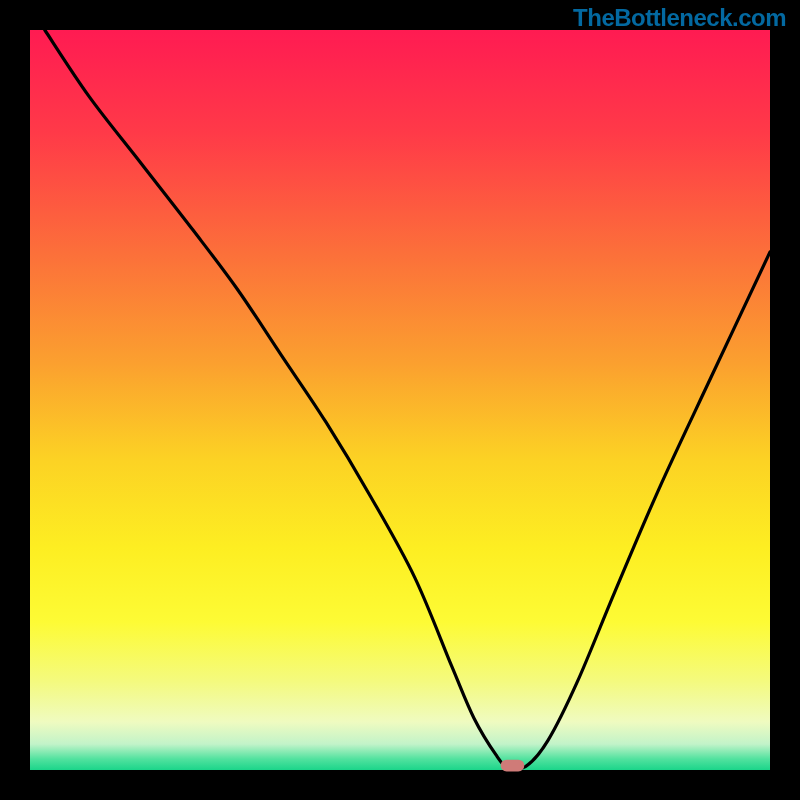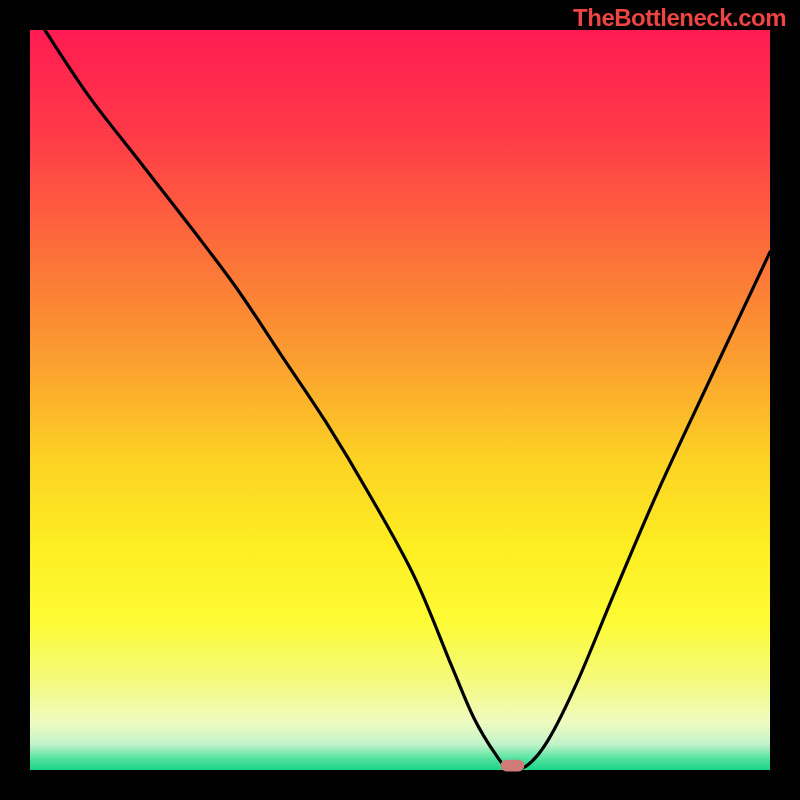--- a/index.html
+++ b/index.html
@@ -18,21 +18,21 @@
     height: 800px;
     background: #000;
   }
   .watermark {
     position: absolute;
     top: 4px;
     right: 14px;
     font-family: Arial, Helvetica, sans-serif;
     font-size: 24px;
     font-weight: bold;
-    color: #ef4444;
+    color: #0369a1;
     letter-spacing: -0.5px;
     user-select: none;
   }
   svg {
     position: absolute;
     left: 0;
     top: 0;
   }
 </style>
 </head>

